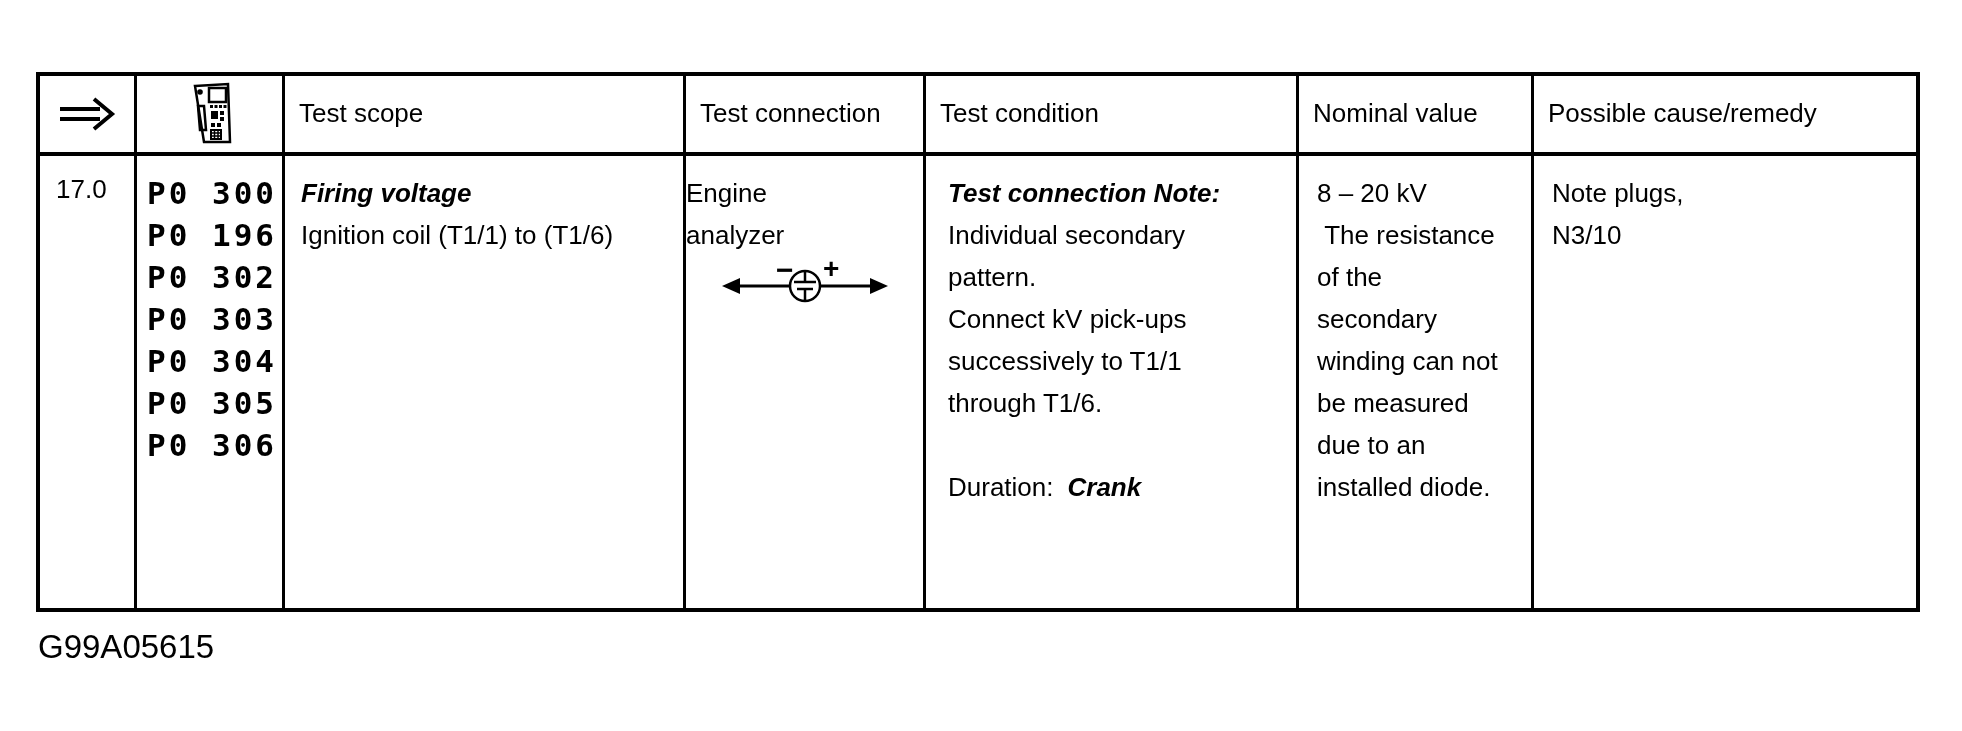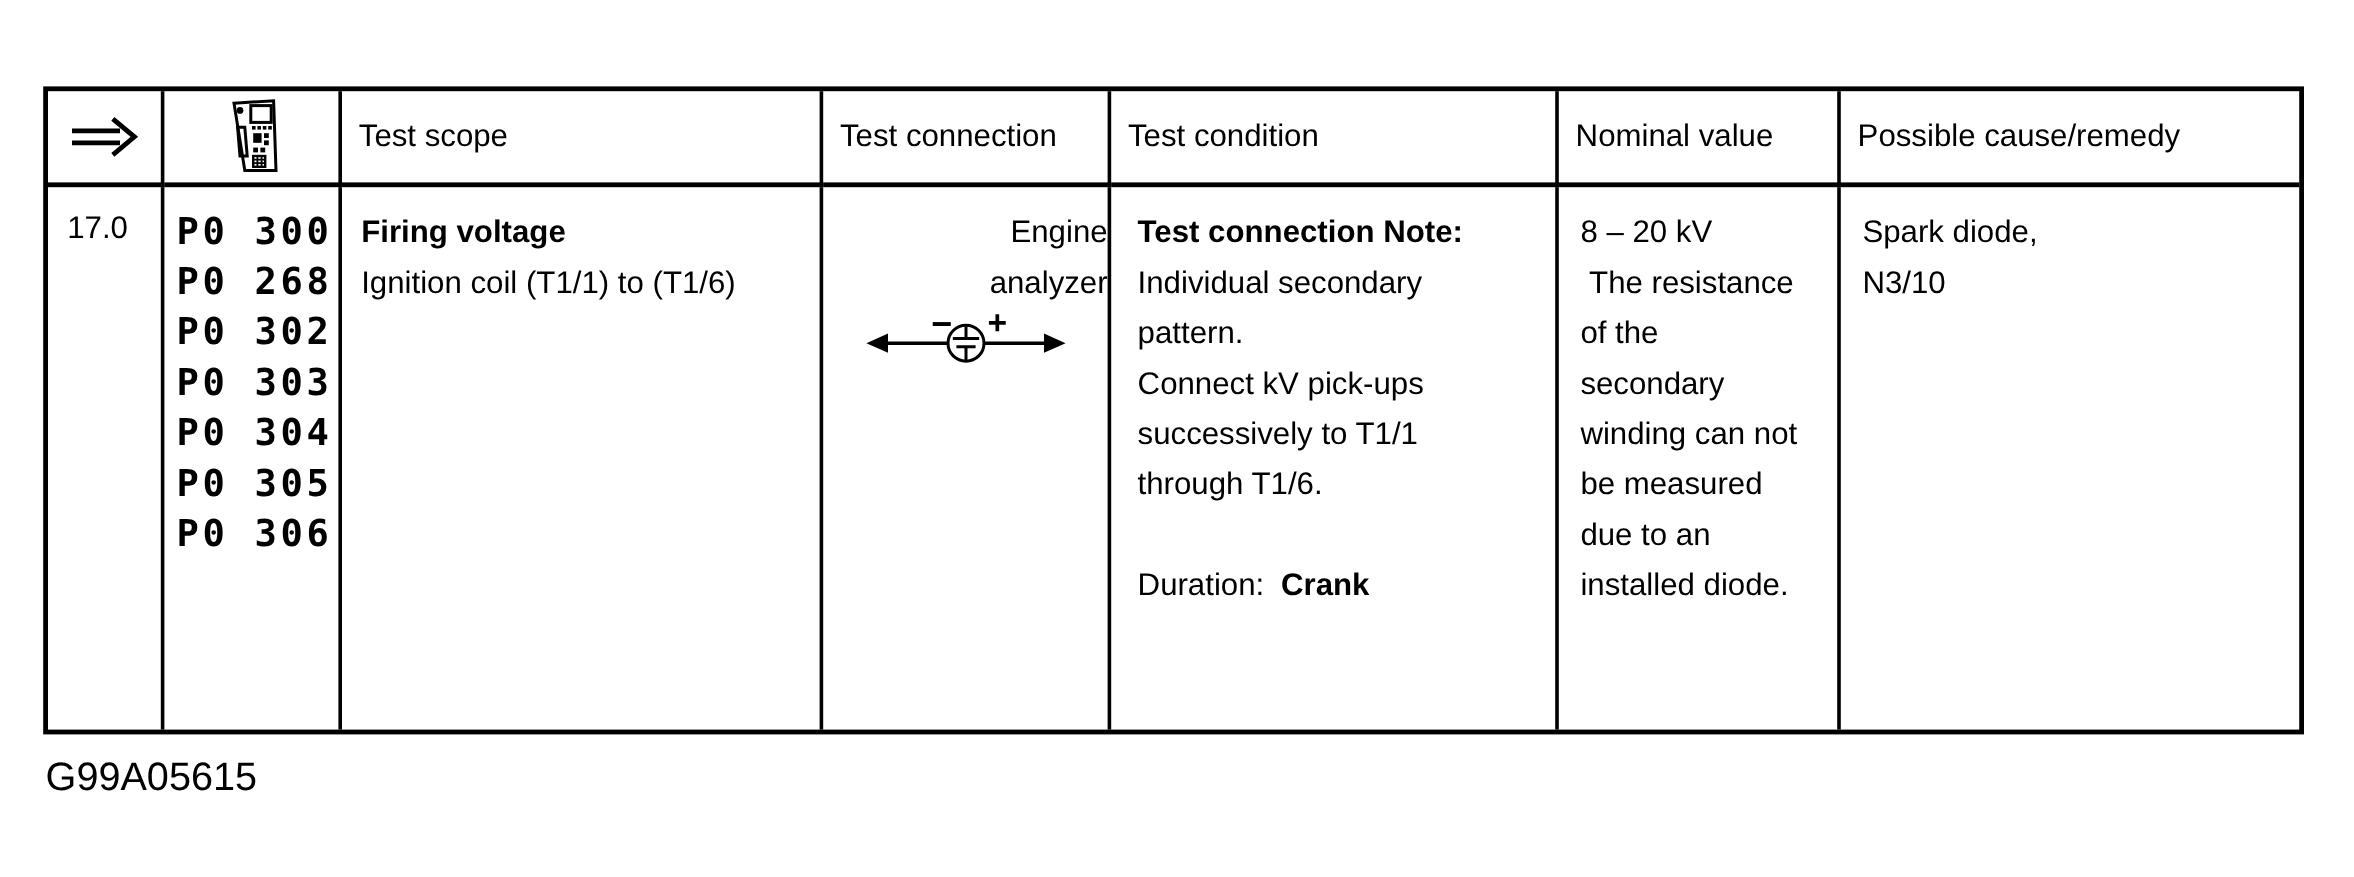--- a/index.html
+++ b/index.html
@@ -31,37 +31,37 @@
 
   .hcell .hlabel {
     font-size: 26px; line-height: 30px;
     padding: 22px 0 0 14px;
     white-space: nowrap;
   }
   .hcell-arrow { display: flex; align-items: center; justify-content: center; }
   .hcell-tester { display: flex; align-items: flex-start; justify-content: center; padding-top: 6px; }
 
   .line { font-size: 26px; line-height: 42px; white-space: pre-wrap; }
-  .bold { font-weight: 700; }
+  .bold { font-weight: 700; font-style: italic; }
   .blank-line { height: 42px; }
 
   .step-cell { padding: 16px 0 0 16px; }
   .step-cell .line { line-height: 34px; }
 
   .codes-cell { padding: 16px 0 0 10px; }
   .code-line {
     font-family: "DejaVu Sans Mono", monospace;
     font-weight: 700;
     font-size: 31px; line-height: 42px;
     letter-spacing: 3px;
     white-space: nowrap;
   }
 
   .scope-cell { padding: 16px 0 0 16px; }
-  .conn-cell { padding: 16px 0 12px 0; text-align: right; }
+  .conn-cell { padding: 16px 0 12px 0; text-align: left; }
   .conn-symbol { margin-top: 2px; }
 
   .cond-cell { padding: 16px 0 0 22px; }
   .cond-label { display: inline-block; width: 183px; }
   .starter-value { margin-left: 14px; }
 
   .nominal-cell { padding: 16px 0 0 18px; }
   .cause-cell { padding: 16px 0 0 18px; }
 
   .footer-code {
@@ -124,21 +124,21 @@
     <div class="cell hcell last">
       <div class="hlabel">Possible cause/remedy</div>
     </div>
 
     <div class="cell step-cell">
       <div class="line">17.0</div>
     </div>
 
     <div class="cell codes-cell">
       <div class="code-line">P0 300</div>
-      <div class="code-line">P0 268</div>
+      <div class="code-line">P0 196</div>
       <div class="code-line">P0 302</div>
       <div class="code-line">P0 303</div>
       <div class="code-line">P0 304</div>
       <div class="code-line">P0 305</div>
       <div class="code-line">P0 306</div>
     </div>
 
     <div class="cell scope-cell">
       <div class="line bold">Firing voltage</div>
       <div class="line">Ignition coil (T1/1) to (T1/6)</div>
@@ -180,21 +180,21 @@
       <div class="line"> The resistance</div>
       <div class="line">of the</div>
       <div class="line">secondary</div>
       <div class="line">winding can not</div>
       <div class="line">be measured</div>
       <div class="line">due to an</div>
       <div class="line">installed diode.</div>
     </div>
 
     <div class="cell last cause-cell">
-      <div class="line">Spark diode,</div>
+      <div class="line">Note plugs,</div>
       <div class="line">N3/10</div>
     </div>
 
   </div>
 
   <div class="footer-code">G99A05615</div>
 
 </div>
 
 </body></html>

